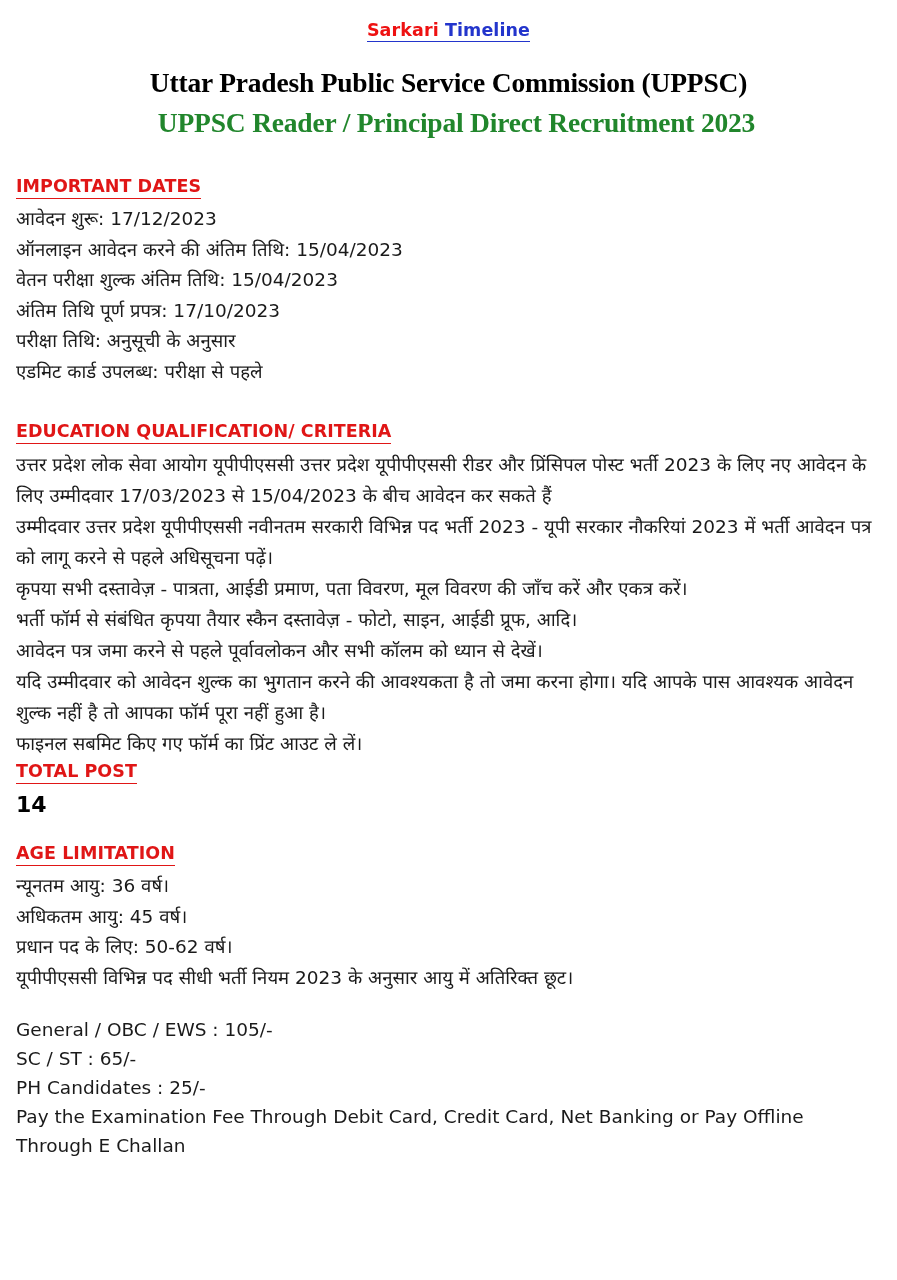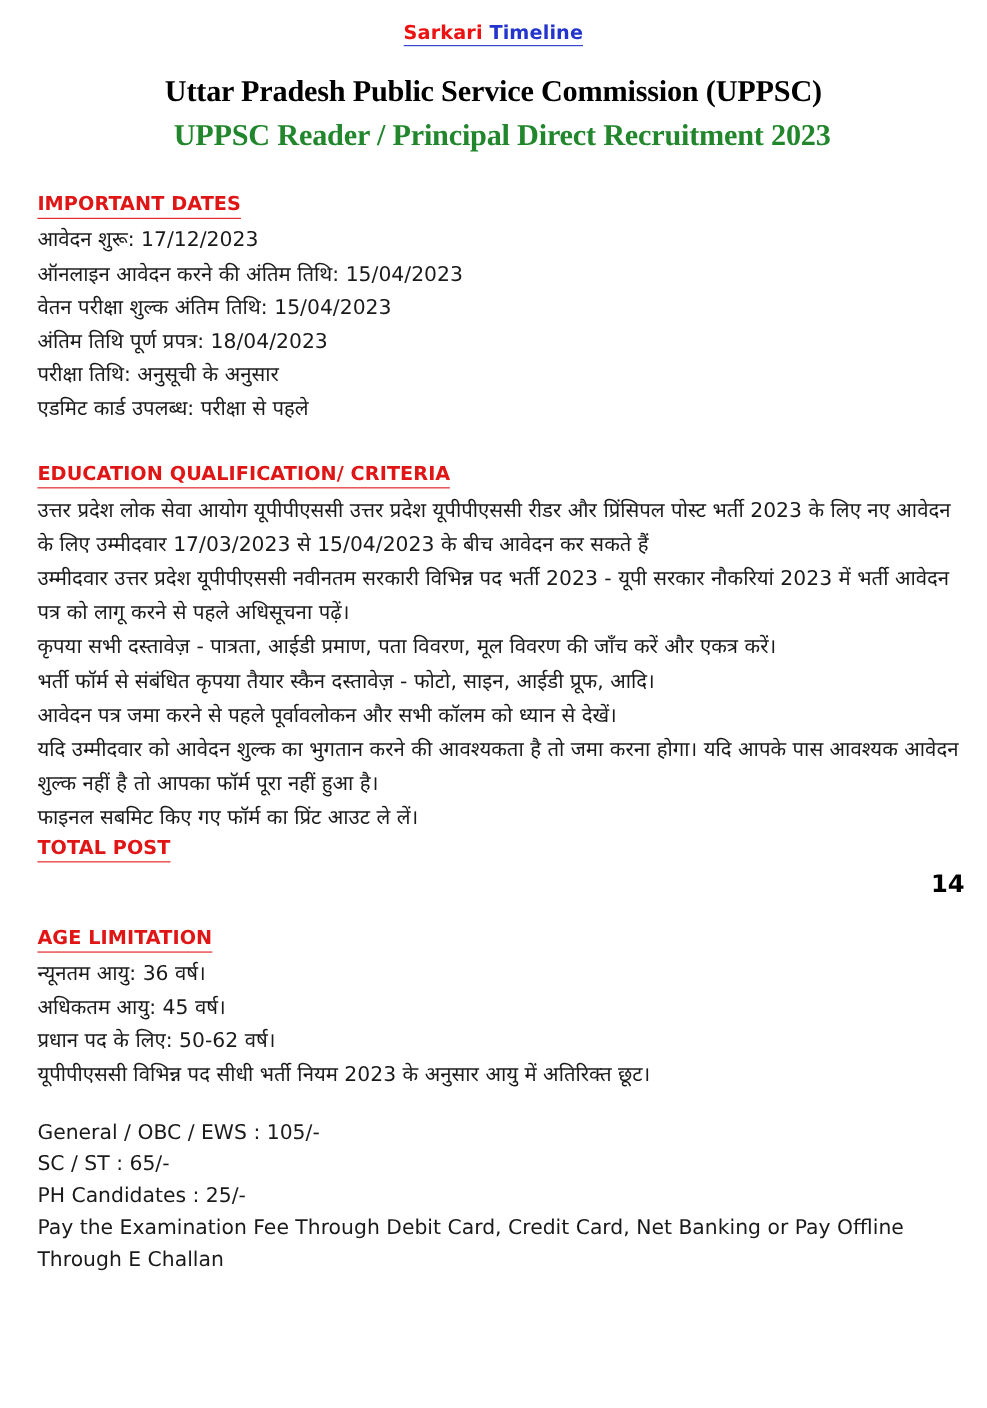--- a/index.html
+++ b/index.html
@@ -60,21 +60,21 @@
     font-weight: bold;
     color: #21862c;
     line-height: 1.33;
     letter-spacing: -0.2px;
     margin-top: 3px;
     margin-left: 16px;
   }
 
   
   .content {
-    padding-left: 34px;
+    padding-left: 16px;
     padding-right: 20px;
     margin-top: 35px;
   }
 
   .sec-head {
     color: #e01616;
     font-weight: bold;
     font-size: 17.5px;
     letter-spacing: 0.05px;
     line-height: 1.2;
@@ -99,21 +99,20 @@
 
   .spacer-lg { height: 34px; }
   .spacer-md { height: 22px; }
 
   .bignum {
     font-size: 22px;
     font-weight: bold;
     color: #000000;
     line-height: 32px;
     margin-top: 1px;
-    text-align: right;
   }
 
   .eng {
     font-size: 18.5px;
     line-height: 29px;
     color: #1a1a1a;
   }
 </style>
 </head>
 <body>
@@ -130,21 +129,21 @@
   </div>
 
   <div class="content">
 
     <div class="sec-head">
       <span class="u">IMPORTANT DATES</span>
     </div>
     <div class="line">आवेदन शुरू: 17/12/2023</div>
     <div class="line">ऑनलाइन आवेदन करने की अंतिम तिथि: 15/04/2023</div>
     <div class="line">वेतन परीक्षा शुल्क अंतिम तिथि: 15/04/2023</div>
-    <div class="line">अंतिम तिथि पूर्ण प्रपत्र: 18/04/2023</div>
+    <div class="line">अंतिम तिथि पूर्ण प्रपत्र: 17/10/2023</div>
     <div class="line">परीक्षा तिथि: अनुसूची के अनुसार</div>
     <div class="line">एडमिट कार्ड उपलब्ध: परीक्षा से पहले</div>
 
     <div class="spacer-lg"></div>
 
     <div class="sec-head">
       <span class="u">EDUCATION QUALIFICATION/ CRITERIA </span>
     </div>
     <div class="line wrap">उत्तर प्रदेश लोक सेवा आयोग यूपीपीएससी उत्तर प्रदेश यूपीपीएससी रीडर और प्रिंसिपल पोस्ट भर्ती 2023 के लिए नए आवेदन के लिए उम्मीदवार 17/03/2023 से 15/04/2023 के बीच आवेदन कर सकते हैं</div>
     <div class="line wrap">उम्मीदवार उत्तर प्रदेश यूपीपीएससी नवीनतम सरकारी विभिन्न पद भर्ती 2023 - यूपी सरकार नौकरियां 2023 में भर्ती आवेदन पत्र को लागू करने से पहले अधिसूचना पढ़ें।</div>

